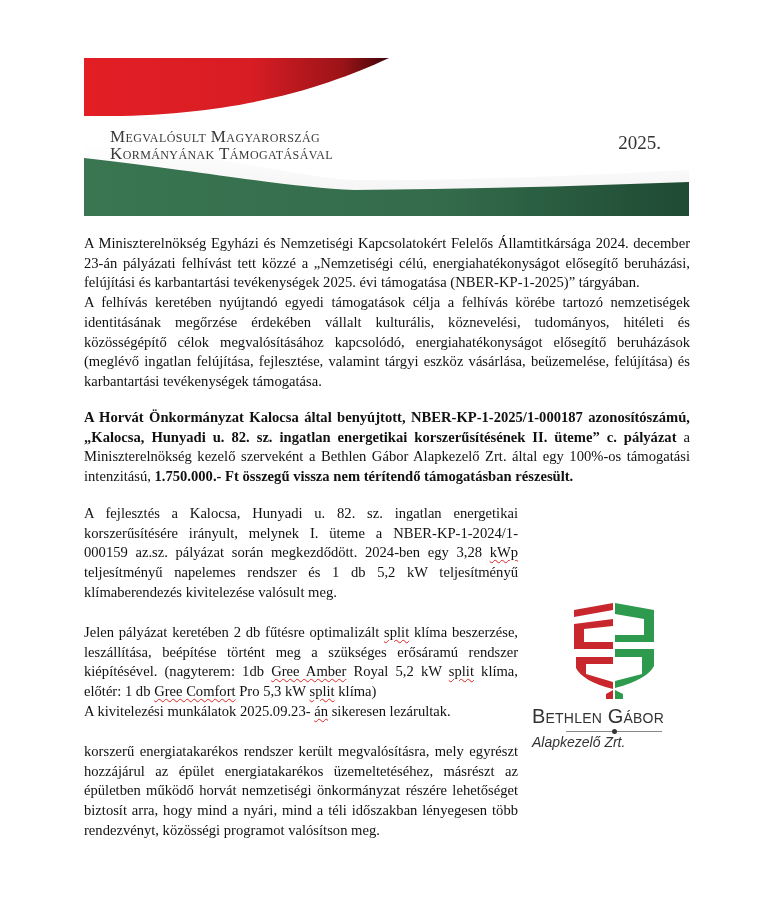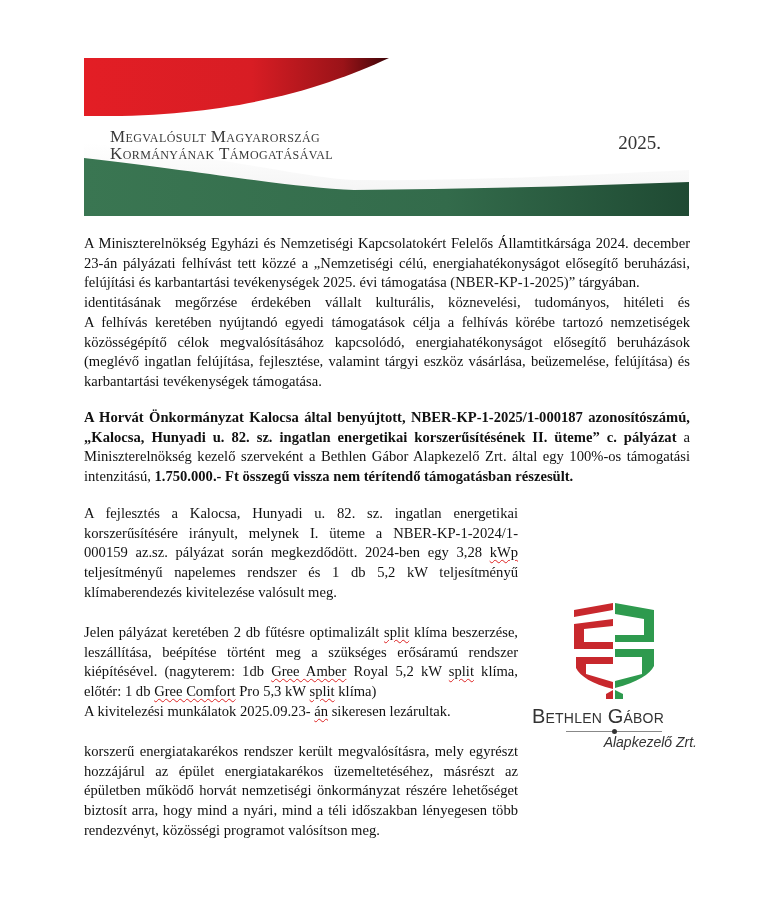--- a/index.html
+++ b/index.html
@@ -28,21 +28,21 @@
     b { font-weight: bold; }
     .sp { text-decoration: underline wavy #d22; text-decoration-thickness: 1px; text-underline-offset: 2px; }
 
     
     .logo { position: absolute; left: 532px; top: 600px; width: 165px; height: 160px; }
     .logo svg.shield { position: absolute; left: 40px; top: 2px; width: 84px; height: 98px; }
     .logo-name { position: absolute; left: 0; top: 105px; width: 165px; text-align: left; font-family: "Liberation Sans", "DejaVu Sans", sans-serif;
                  font-size: 20px; color: #333; font-variant: small-caps; letter-spacing: 0.2px; }
     .logo-divider { position: absolute; left: 34px; top: 131px; width: 96px; height: 1px; background: #888; }
     .logo-dot { position: absolute; left: 80px; top: 129px; width: 5px; height: 5px; border-radius: 50%; background: #333; }
-    .logo-sub { position: absolute; left: 0; top: 134px; width: 165px; text-align: right; font-family: "Liberation Sans", "DejaVu Sans", sans-serif;
+    .logo-sub { position: absolute; left: 0; top: 134px; width: 165px; text-align: left; font-family: "Liberation Sans", "DejaVu Sans", sans-serif;
                 font-style: italic; font-size: 14px; color: #333; }
   </style>
 </head>
 <body>
 
 <div class="banner">
   <svg viewBox="0 0 605 158" preserveAspectRatio="none">
     <defs>
       <linearGradient id="redG" x1="0" y1="0" x2="1" y2="0">
         <stop offset="0" stop-color="#e31e25"></stop>
@@ -69,22 +69,22 @@
     <div>Megvalósult Magyarország</div>
     <div>Kormányának Támogatásával</div>
   </div>
   <div class="banner-year">2025.</div>
 </div>
 
 <div class="para p-intro">
   <span class="line">A Miniszterelnökség Egyházi és Nemzetiségi Kapcsolatokért Felelős Államtitkársága 2024. december</span>
   <span class="line">23-án pályázati felhívást tett közzé a „Nemzetiségi célú, energiahatékonyságot elősegítő beruházási,</span>
   <span class="line last">felújítási és karbantartási tevékenységek 2025. évi támogatása (NBER-KP-1-2025)” tárgyában.</span>
+  <span class="line">A felhívás keretében nyújtandó egyedi támogatások célja a felhívás körébe tartozó nemzetiségek</span>
   <span class="line">identitásának megőrzése érdekében vállalt kulturális, köznevelési, tudományos, hitéleti és</span>
-  <span class="line">A felhívás keretében nyújtandó egyedi támogatások célja a felhívás körébe tartozó nemzetiségek</span>
   <span class="line">közösségépítő célok megvalósításához kapcsolódó, energiahatékonyságot elősegítő beruházások</span>
   <span class="line">(meglévő ingatlan felújítása, fejlesztése, valamint tárgyi eszköz vásárlása, beüzemelése, felújítása) és</span>
   <span class="line last">karbantartási tevékenységek támogatása.</span>
 </div>
 
 <div class="para p-award">
   <span class="line"><b>A Horvát Önkormányzat Kalocsa által benyújtott, NBER-KP-1-2025/1-000187 azonosítószámú,</b></span>
   <span class="line"><b>„Kalocsa, Hunyadi u. 82. sz. ingatlan energetikai korszerűsítésének II. üteme” c. pályázat</b><span> a</span></span>
   <span class="line">Miniszterelnökség kezelő szerveként a Bethlen Gábor Alapkezelő Zrt. által egy 100%-os támogatási</span>
   <span class="line last"><span>intenzitású, </span><b>1.750.000.- Ft összegű vissza nem térítendő támogatásban részesült.</b></span>

